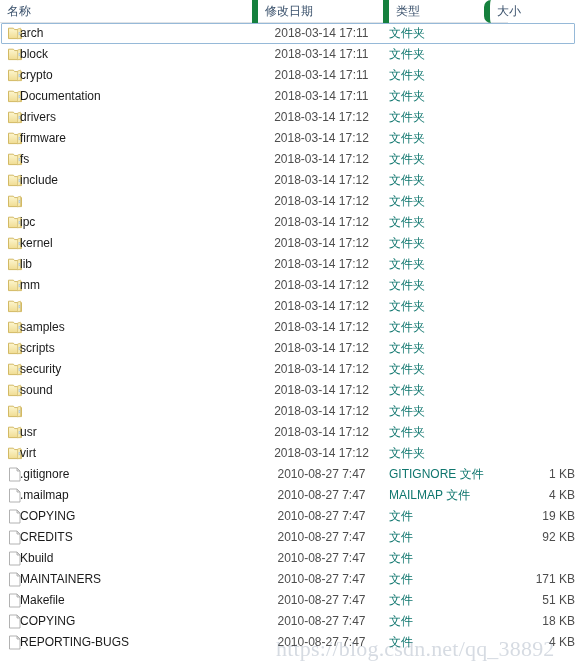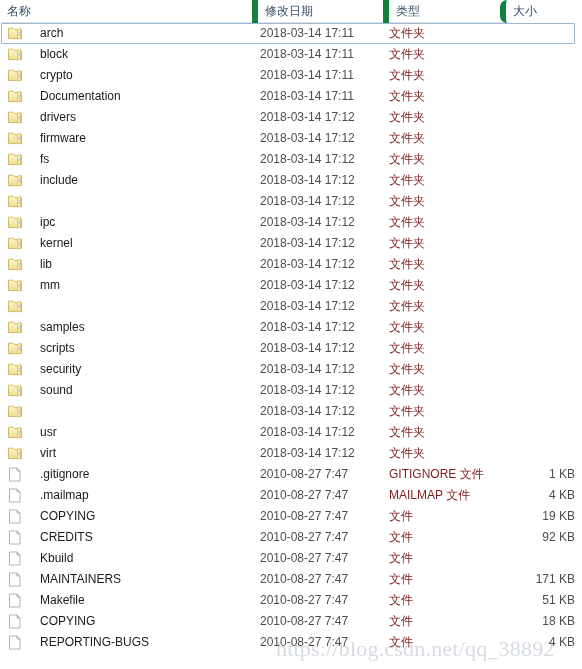--- a/index.html
+++ b/index.html
@@ -44,21 +44,21 @@
     box-sizing: border-box;
     white-space: nowrap;
     overflow: hidden;
   }
   .col-header .hcell.sep {
     border-left: 6px solid #15803d;
   }
   .hcell-name { left: 0;   width: 252px; }
   .hcell-date { left: 252px; width: 131px; }
   .hcell-type { left: 383px; width: 117px; }
-  .hcell-size { left: 500px; width: 82px; border-radius: 7px; }
+  .hcell-size { left: 484px; width: 82px; border-radius: 7px; }
 
   
   .rows {
     position: relative;
     width: 582px;
   }
   .row {
     position: relative;
     height: 21px;
     width: 582px;
@@ -80,23 +80,23 @@
   .cell {
     position: absolute;
     top: 0;
     height: 21px;
     line-height: 21px;
     font-size: 12px;
     box-sizing: border-box;
     overflow: hidden;
     white-space: nowrap;
   }
-  .c-name { left: 0;   width: 252px; padding-left: 40px; color: #1a1a1a; }
-  .c-date { left: 252px; width: 131px; padding-left: 8px; color: #4d4d4d; }
-  .c-type { left: 383px; width: 117px; padding-left: 6px; color: #7f1d1d; }
+  .c-name { left: 0;   width: 252px; padding-left: 20px; color: #1a1a1a; }
+  .c-date { left: 252px; width: 131px; padding-left: 8px; color: #4d4d4d; text-align: center; }
+  .c-type { left: 383px; width: 117px; padding-left: 6px; color: #0f766e; }
   .c-size { left: 500px; width: 75px; text-align: right; color: #4d4d4d; }
 
   
   .icon {
     position: absolute;
     left: 7px;
     top: 3px;
     width: 16px;
     height: 15px;
   }

